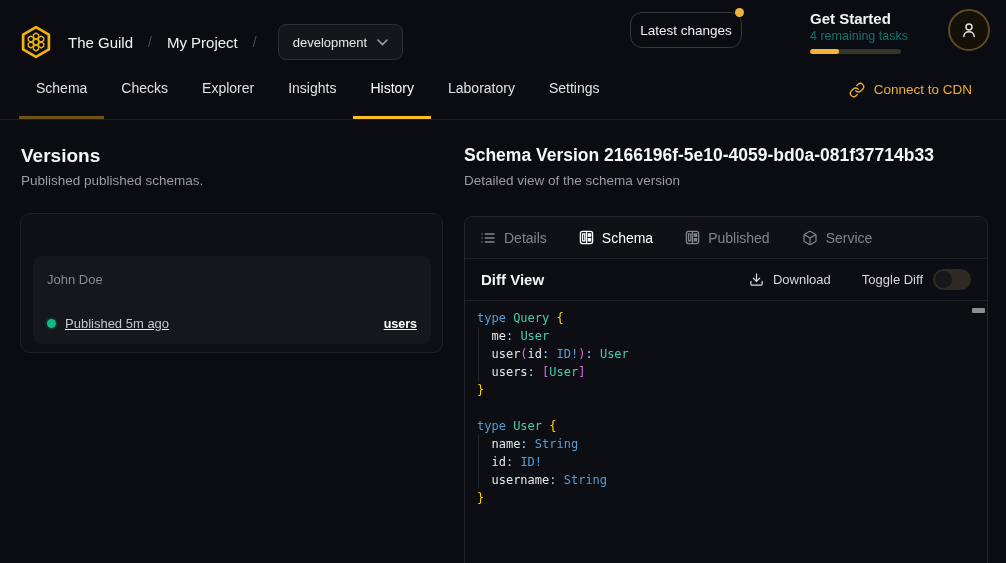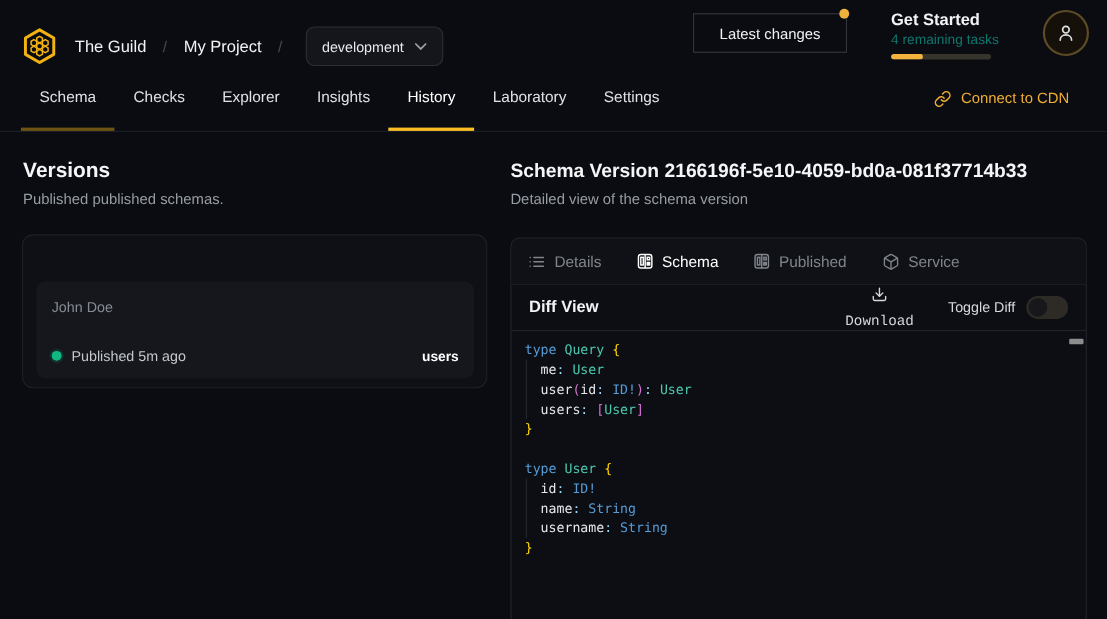--- a/index.html
+++ b/index.html
@@ -11,21 +11,21 @@
   }
   
   .header { position:absolute; top:0; left:0; right:0; height:60px; display:flex; align-items:flex-end; padding-left:18px; }
   .logo { width:36px; height:36px; margin-right:14px; display:flex; align-items:center; justify-content:center; cursor:pointer; }
   .crumb { color:#f2f3f5; font-size:15px; font-weight:500; text-decoration:none; cursor:pointer; }
   .crumb-sep { color:#464b52; font-size:14px; margin:0 15px; }
   .env-btn { display:flex; align-items:center; gap:10px; height:36px; padding:4px 14px; margin-left:6px;
     background:#14161b; border:1px solid #2c2f36; border-radius:8px; color:#e8e9eb; font-size:13px; cursor:pointer;
     font-family:"Liberation Sans", sans-serif; }
   .lc-wrap { position:absolute; left:630px; top:12px; }
-  .lc-btn { width:140px; height:36px; background:transparent; border:1px solid #33363d; border-radius:0;
+  .lc-btn { width:112px; height:36px; background:transparent; border:1px solid #33363d; border-radius:12px;
     color:#f0f1f3; font-size:13.5px; cursor:pointer; font-family:"Liberation Sans", sans-serif; }
   .lc-dot { position:absolute; right:-2px; top:-4px; width:9px; height:9px; border-radius:50%; background:#f0b13d; }
   .gs { position:absolute; left:810px; top:10px; cursor:pointer; }
   .gs-title { font-size:15px; font-weight:600; color:#f2f3f5; line-height:17px; }
   .gs-sub { font-size:12.5px; color:#0f766e; line-height:16px; margin-top:1px; white-space:nowrap; }
   .pbar { margin-top:5px; width:91px; height:5px; border-radius:3px; background:#37342c; overflow:hidden; }
   .pfill { height:100%; border-radius:3px; background:#f2b23c; }
   .avatar { position:absolute; left:948px; top:9px; width:42px; height:42px; border-radius:50%;
     background:#15110a; border:2px solid #5c4b24; display:flex; align-items:center; justify-content:center; cursor:pointer; }
   
@@ -38,37 +38,37 @@
     color:#f0ad33; font-size:13.5px; text-decoration:none; cursor:pointer; }
   
   .versions-title { position:absolute; left:21px; top:145px; font-size:19px; font-weight:700; color:#f4f5f6; }
   .versions-sub { position:absolute; left:21px; top:173px; font-size:13.5px; color:#979da4; }
   .vcard { position:absolute; left:20px; top:213px; width:423px; height:140px; background:#0e1015;
     border:1px solid #1d2026; border-radius:10px; }
   .vitem { position:absolute; left:12px; top:42px; width:398px; height:88px; background:#15171d; border-radius:8px;
     padding:13px 14px; cursor:pointer; }
   .vname { font-size:14px; font-weight:600; color:#f2f3f5; }
   .vauthor { font-size:13px; color:#868c93; margin-top:3px; }
-  .vrow { position:absolute; left:14px; right:14px; bottom:13px; display:flex; align-items:center; }
+  .vrow { position:absolute; left:14px; right:14px; bottom:13px; display:flex; align-items:center;text-decoration:underline; }
   .gdot { width:9px; height:9px; border-radius:50%; background:#10b981; box-shadow:0 0 0 2px rgba(16,185,129,.15); margin-right:9px; }
   .vstatus { font-size:13px; color:#c3c7cc; }
   .vsvc { margin-left:auto; font-size:12.5px; font-weight:700; color:#ffffff; }
   
   .sv-title { position:absolute; left:464px; top:145px; font-size:17.5px; font-weight:700; color:#f4f5f6; white-space:nowrap; }
   .sv-sub { position:absolute; left:464px; top:173px; font-size:13.5px; color:#979da4; }
   .panel { position:absolute; left:464px; top:216px; width:524px; height:400px; background:#0c0e13;
     border:1px solid #22252b; border-radius:8px; }
   .ptabs { height:42px; display:flex; align-items:center; gap:32px; padding:0 15px; border-bottom:1px solid #1e2127; background:#0f1116; border-radius:8px 8px 0 0; }
   .ptab { display:flex; align-items:center; gap:8px; font-size:14px; color:#80858c; cursor:pointer; }
   .ptab.active { color:#ffffff; }
   .ptab svg { flex:0 0 auto; }
   .diffhead { height:42px; display:flex; align-items:center; padding:0 16px; border-bottom:1px solid #1e2127; }
   .dtitle { font-size:15px; font-weight:700; color:#f2f3f5; }
   .dl-btn { margin-left:auto; display:flex; align-items:center; gap:9px; background:none; border:none;
-    color:#d5d8db; font-size:13px; cursor:pointer; font-family:Liberation Mono, monospace;flex-direction:column; }
+    color:#d5d8db; font-size:13px; cursor:pointer; font-family:Liberation Sans, sans-serif; }
   .tg-label { margin-left:31px; font-size:13px; color:#d5d8db; }
   .switch { margin-left:10px; width:38px; height:21px; border-radius:11px; background:#2e2a25; border:none; position:relative; cursor:pointer; }
   .knob { position:absolute; left:2px; top:2px; width:17px; height:17px; border-radius:50%; background:#17181c; }
   
   .code { position:relative; height:262px; padding:8px 12px; overflow:hidden;
     font-family:"DejaVu Sans Mono", monospace; font-size:12px; line-height:18px; }
   .code-line { height:18px; white-space:pre; }
   .guide { position:absolute; left:13px; width:1px; background:#232830; }
   .g1 { top:26px; height:54px; }
   .g2 { top:134px; height:54px; }
@@ -234,22 +234,22 @@
       <div class="guide g1"></div>
       <div class="guide g2"></div>
       <div>
           <div class="code-line"><span class="tok-kw">type</span><span class="tok-pl"> </span><span class="tok-typ">Query</span><span class="tok-pl"> </span><span class="tok-brace">{</span></div>
           <div class="code-line"><span class="tok-pl">  </span><span class="tok-fld">me</span><span class="tok-col">:</span><span class="tok-pl"> </span><span class="tok-typ">User</span></div>
           <div class="code-line"><span class="tok-pl">  </span><span class="tok-fld">user</span><span class="tok-par">(</span><span class="tok-fld">id</span><span class="tok-col">:</span><span class="tok-pl"> </span><span class="tok-sca">ID!</span><span class="tok-par">)</span><span class="tok-col">:</span><span class="tok-pl"> </span><span class="tok-typ">User</span></div>
           <div class="code-line"><span class="tok-pl">  </span><span class="tok-fld">users</span><span class="tok-col">:</span><span class="tok-pl"> </span><span class="tok-par">[</span><span class="tok-typ">User</span><span class="tok-par">]</span></div>
           <div class="code-line"><span class="tok-brace">}</span></div>
           <div class="code-line"> </div>
           <div class="code-line"><span class="tok-kw">type</span><span class="tok-pl"> </span><span class="tok-typ">User</span><span class="tok-pl"> </span><span class="tok-brace">{</span></div>
+          <div class="code-line"><span class="tok-pl">  </span><span class="tok-fld">name</span><span class="tok-col">:</span><span class="tok-pl"> </span><span class="tok-sca">String</span></div>
           <div class="code-line"><span class="tok-pl">  </span><span class="tok-fld">id</span><span class="tok-col">:</span><span class="tok-pl"> </span><span class="tok-sca">ID!</span></div>
-          <div class="code-line"><span class="tok-pl">  </span><span class="tok-fld">name</span><span class="tok-col">:</span><span class="tok-pl"> </span><span class="tok-sca">String</span></div>
           <div class="code-line"><span class="tok-pl">  </span><span class="tok-fld">username</span><span class="tok-col">:</span><span class="tok-pl"> </span><span class="tok-sca">String</span></div>
           <div class="code-line"><span class="tok-brace">}</span></div>
         </div>
       <div class="sb-thumb"></div>
     </div>
   </div>
 
 </div>
 
 </body></html>

